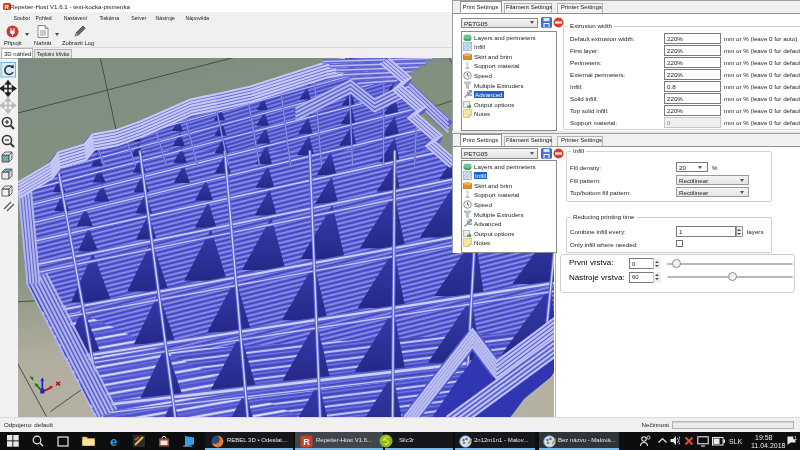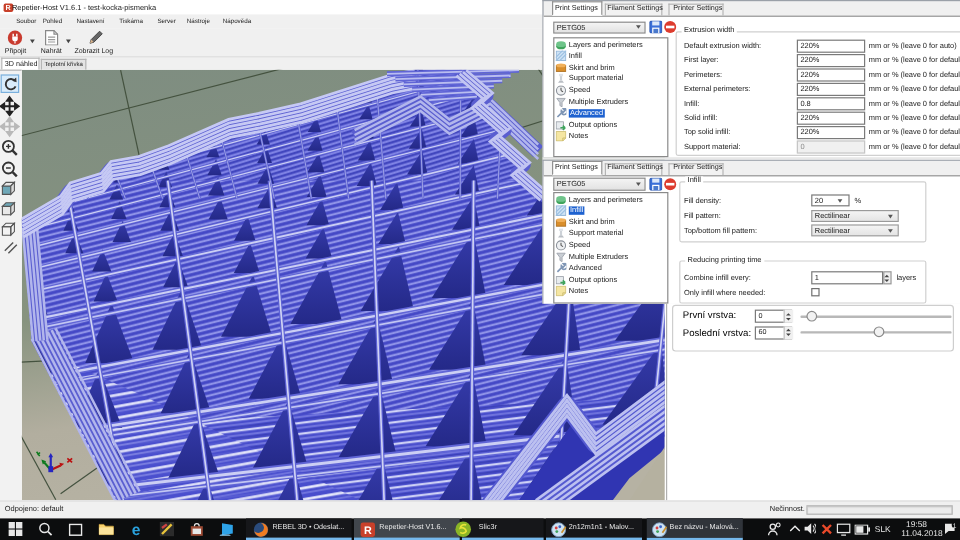--- a/index.html
+++ b/index.html
@@ -700,21 +700,21 @@
 <div class="abs" style="left:554.5px;top:253px;width:1px;height:164px;background:#b0b0b0;"></div>
 <div class="abs" style="left:559.5px;top:253.5px;width:235px;height:39px;border:1px solid #cecece;border-radius:3px;"></div>
 <div class="abs" style="left:569px;top:258px;font-size:8px;color:#000;white-space:nowrap;">První vrstva:</div>
 <div class="abs" style="left:629px;top:258px;width:31px;height:11px;background:#fff;border:1px solid #7a7a7a;"></div>
 <div class="abs t" style="left:632px;top:260.5px;font-size:6px;">0</div>
 <div class="abs" style="left:652.5px;top:258px;width:8px;height:11px;background:#f0f0f0;border-left:1px solid #c0c0c0;"></div>
 <div class="abs" style="left:654.5px;top:260.5px;border-left:2px solid transparent;border-right:2px solid transparent;border-bottom:2.5px solid #444;"></div>
 <div class="abs" style="left:654.5px;top:264.5px;border-left:2px solid transparent;border-right:2px solid transparent;border-top:2.5px solid #444;"></div>
 <div class="abs" style="left:667px;top:262.5px;width:126px;height:2px;background:#e8e8e8;border:1px solid #b8b8b8;border-radius:1px;"></div>
 <div class="abs" style="left:672px;top:258.5px;width:9px;height:9px;background:#f2f2f2;border:1px solid #8a8a8a;border-radius:5px;"></div>
-<div class="abs" style="left:569px;top:273.0px;font-size:8px;color:#000;white-space:nowrap;">Poslední vrstva:</div>
+<div class="abs" style="left:569px;top:273.0px;font-size:8px;color:#000;white-space:nowrap;">Nástroje vrstva:</div>
 <div class="abs" style="left:629px;top:271.5px;width:31px;height:11px;background:#fff;border:1px solid #7a7a7a;"></div>
 <div class="abs t" style="left:632px;top:274.0px;font-size:6px;">60</div>
 <div class="abs" style="left:652.5px;top:271.5px;width:8px;height:11px;background:#f0f0f0;border-left:1px solid #c0c0c0;"></div>
 <div class="abs" style="left:654.5px;top:274.0px;border-left:2px solid transparent;border-right:2px solid transparent;border-bottom:2.5px solid #444;"></div>
 <div class="abs" style="left:654.5px;top:278.0px;border-left:2px solid transparent;border-right:2px solid transparent;border-top:2.5px solid #444;"></div>
 <div class="abs" style="left:667px;top:276.0px;width:126px;height:2px;background:#e8e8e8;border:1px solid #b8b8b8;border-radius:1px;"></div>
 <div class="abs" style="left:728px;top:272.0px;width:9px;height:9px;background:#f2f2f2;border:1px solid #8a8a8a;border-radius:5px;"></div>
 <div class="abs" style="left:0;top:416.5px;width:800px;height:15px;background:#f0f0f0;border-top:1px solid #dcdcdc;"></div>
 <div class="abs t" style="left:4px;top:420.5px;font-size:6.2px;">Odpojeno: default</div>
 <div class="abs t" style="left:641.5px;top:421px;font-size:6.2px;">Nečinnost.</div>

